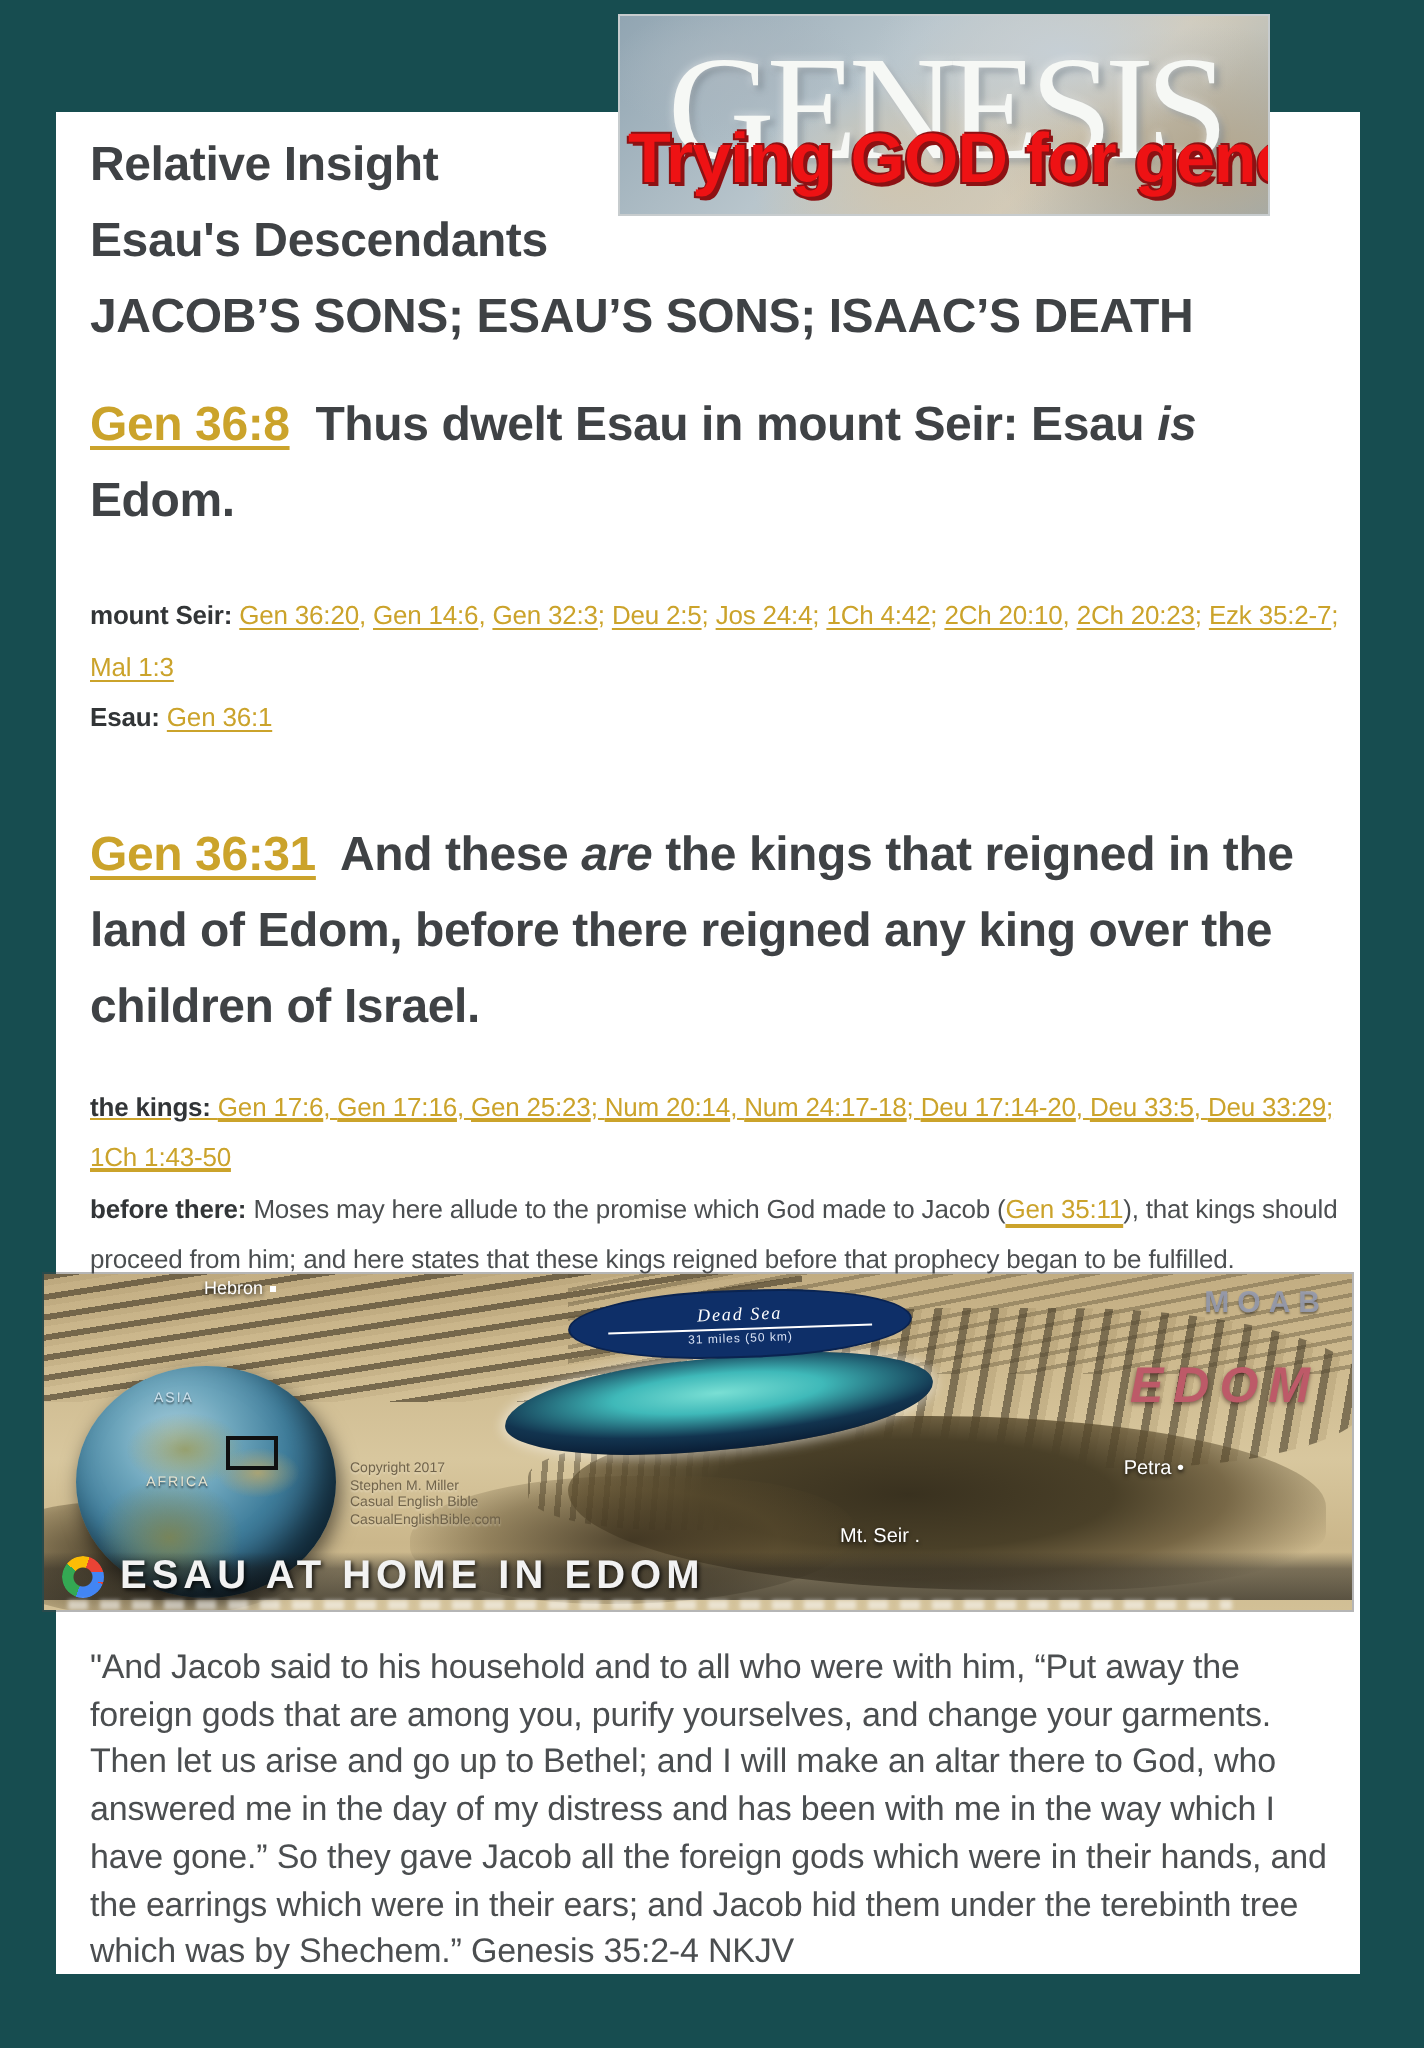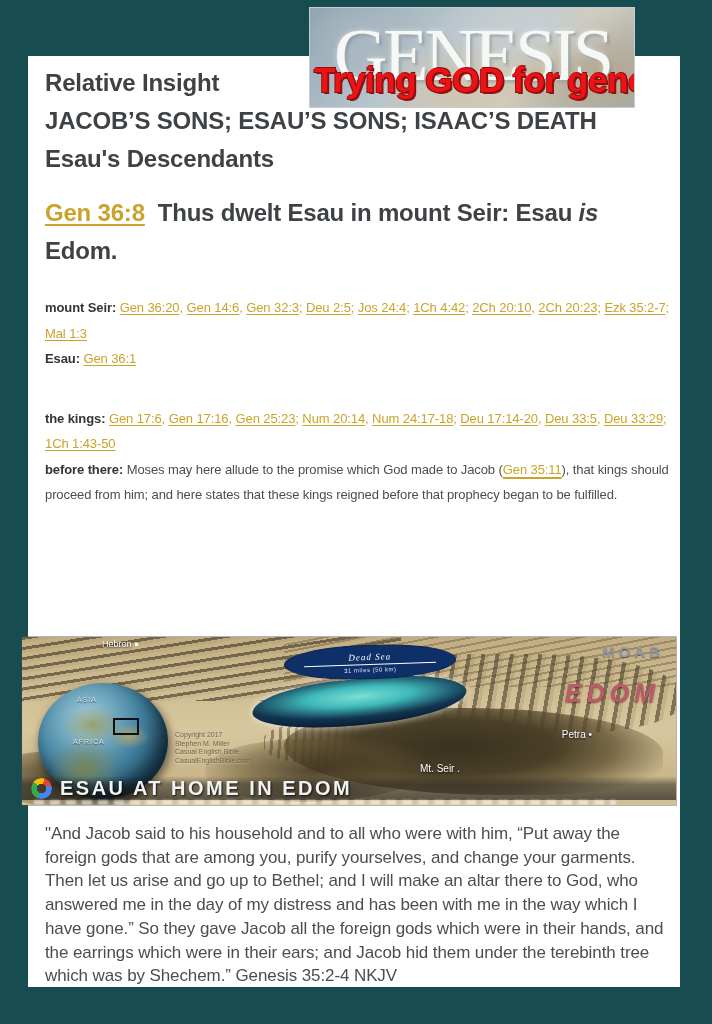--- a/index.html
+++ b/index.html
@@ -34,21 +34,21 @@
 
   
   .refs, .note{
     font-size:13px;line-height:25.5px;color:var(--accent);
     width:638px;letter-spacing:-0.1px;
   }
   .ref-label{font-weight:700;color:#323537;}
   .note{color:var(--body);}
   .block-refs1{margin-top:25px;}
   .block-verse2{margin-top:37px;}
-  .block-refs2{margin-top:34px;}
+  .block-refs2{margin-top:18px;text-decoration:underline;}
 
   
   .banner{
     position:absolute;left:310px;top:8px;width:324px;height:99px;
     overflow:hidden;
     background:
       radial-gradient(90px 50px at 18% 28%,#aab7c0 0%,rgba(170,183,192,0) 70%),
       radial-gradient(130px 62px at 68% 18%,#c6cfd5 0%,rgba(198,207,213,0) 72%),
       radial-gradient(110px 70px at 44% 82%,#cfc5b0 0%,rgba(207,197,176,0) 70%),
       radial-gradient(150px 85px at 92% 70%,#b4a78e 0%,rgba(180,167,142,0) 75%),
@@ -161,28 +161,29 @@
   }
 </style>
 </head>
 <body>
 
 <div class="card">
   <div class="content">
 
     <div class="h-block">
       <div class="h-line">Relative Insight</div>
+      <div class="h-line">Esau's Descendants</div>
       <div class="h-line">JACOB’S SONS; ESAU’S SONS; ISAAC’S DEATH</div>
-      <div class="h-line">Esau's Descendants</div>
       <div class="h-line verse"><span class="lnk">Gen 36:8</span><span>&nbsp; Thus dwelt Esau in mount Seir: Esau </span><span style="font-style: italic;">is</span><span> Edom.</span></div>
     </div>
 
     <div class="refs block-refs1"><span class="ref-label">mount Seir: </span><span class="lnk">Gen 36:20</span><span>, </span><span class="lnk">Gen 14:6</span><span>, </span><span class="lnk">Gen 32:3</span><span>; </span><span class="lnk">Deu 2:5</span><span>; </span><span class="lnk">Jos 24:4</span><span>; </span><span class="lnk">1Ch 4:42</span><span>; </span><span class="lnk">2Ch 20:10</span><span>, </span><span class="lnk">2Ch 20:23</span><span>; </span><span class="lnk">Ezk 35:2-7</span><span>; </span><span class="lnk">Mal 1:3</span></div>
     <div class="refs"><span class="ref-label">Esau: </span><span class="lnk">Gen 36:1</span></div>
 
+    <div class="h-line block-verse2"><span class="lnk">Gen 36:31</span><span>&nbsp; And these </span><span style="font-style: italic;">are</span><span> the kings that reigned in the land of Edom, before there reigned any king over the children of Israel.</span></div>
 
     <div class="refs block-refs2"><span class="ref-label">the kings: </span><span class="lnk">Gen 17:6</span><span>, </span><span class="lnk">Gen 17:16</span><span>, </span><span class="lnk">Gen 25:23</span><span>; </span><span class="lnk">Num 20:14</span><span>, </span><span class="lnk">Num 24:17-18</span><span>; </span><span class="lnk">Deu 17:14-20</span><span>, </span><span class="lnk">Deu 33:5</span><span>, </span><span class="lnk">Deu 33:29</span><span>; </span><span class="lnk">1Ch 1:43-50</span></div>
     <div class="note"><span class="ref-label">before there: </span><span>Moses may here allude to the promise which God made to Jacob (</span><span class="lnk">Gen 35:11</span><span>), that kings should proceed from him; and here states that these kings reigned before that prophecy began to be fulfilled.</span></div>
 
   </div>
 
   <div class="quote">"And Jacob said to his household and to all who were with him, “Put away the foreign gods that are among you, purify yourselves, and change your garments. Then let us arise and go up to Bethel; and I will make an altar there to God, who answered me in the day of my distress and has been with me in the way which I have gone.” So they gave Jacob all the foreign gods which were in their hands, and the earrings which were in their ears; and Jacob hid them under the terebinth tree which was by Shechem.” Genesis 35:2-4 NKJV</div>
 </div>
 
 <div class="banner">

